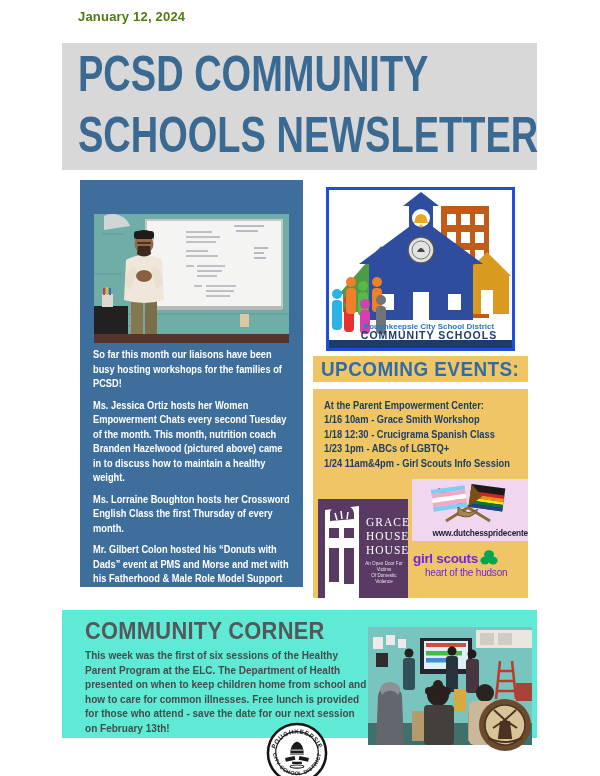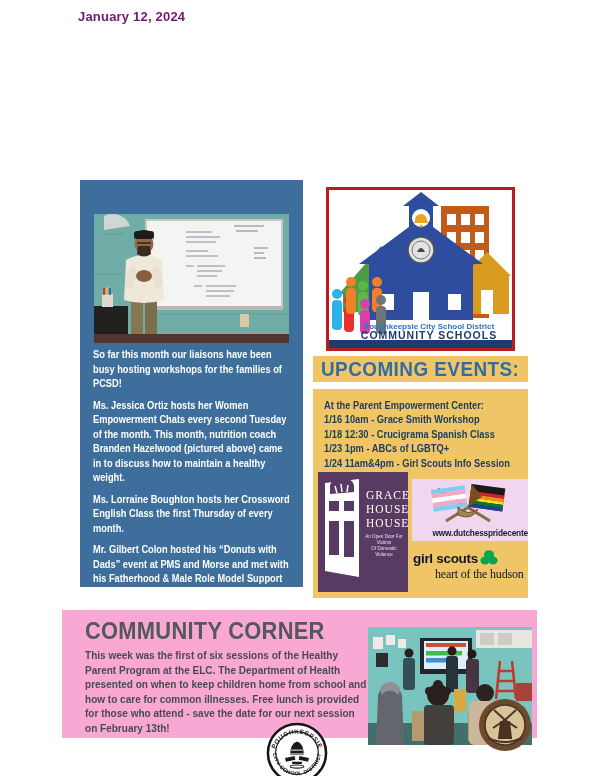--- a/index.html
+++ b/index.html
@@ -1,21 +1,21 @@
 <!DOCTYPE html>
 <html><head>
 <meta charset="utf-8">
 <style>
   html,body{margin:0;padding:0;background:#fff;}
   .page{position:relative;width:600px;height:776px;background:#ffffff;overflow:hidden;
         font-family:"Liberation Sans",sans-serif;}
 
   
   .meta{position:absolute;left:78px;top:8px;font-size:13px;font-weight:bold;
-        color:#701a75;line-height:18px;letter-spacing:.2px;}
+        color:#4d7c0f;line-height:18px;letter-spacing:.2px;}
   .meta .url{font-weight:bold;}
 
   
   .title-band{position:absolute;left:62px;top:43px;width:475px;height:127px;background:#d8d8d8;}
   .title{position:absolute;left:16px;top:1px;font-weight:bold;font-size:50px;line-height:61px;
          color:#3a6a92;transform:scaleX(.76);transform-origin:0 0;white-space:nowrap;}
 
   
   .pill{position:absolute;left:95px;top:182px;width:177px;height:37px;background:#45494e;
         border-radius:19px;z-index:4;display:flex;align-items:center;justify-content:center;}
@@ -25,70 +25,76 @@
               letter-spacing:.5px;white-space:nowrap;}
 
   .blue-box{position:absolute;left:80px;top:180px;width:223px;height:407px;background:#3d6e9c;overflow:hidden;}
   .photo1{position:absolute;left:14px;top:34px;width:195px;height:129px;}
   .blue-text{position:absolute;left:13px;top:167px;width:242px;transform:scaleX(.82);
              transform-origin:0 0;color:#ffffff;font-size:11.3px;font-weight:bold;line-height:14.5px;}
   .blue-text p{margin:0 0 7px 0;}
 
   
   .logo-box{position:absolute;left:326px;top:187px;width:189px;height:164px;background:#fff;
-            border:3px solid #b91c1c;box-sizing:border-box;overflow:hidden;}
+            border:3px solid #1d4ed8;box-sizing:border-box;overflow:hidden;}
   .logo-bar{position:absolute;left:0;bottom:0;width:100%;height:8px;background:#1d3c6e;}
 
   
   .events-bar{position:absolute;left:313px;top:356px;width:215px;height:26px;background:#f0c566;
               display:flex;align-items:center;justify-content:center;}
   .events-bar span{font-size:21px;font-weight:bold;color:#2e6da8;transform:scaleX(.9);
                    letter-spacing:.5px;white-space:nowrap;}
   .events-box{position:absolute;left:313px;top:389px;width:215px;height:209px;background:#f0c566;overflow:hidden;}
   .events-text{position:absolute;left:11px;top:9px;width:255px;transform:scaleX(.81);
                transform-origin:0 0;font-size:11.5px;font-weight:bold;color:#1d3f63;line-height:14.4px;}
   .events-text div{white-space:nowrap;}
 
-  .grace{position:absolute;left:5px;top:83px;width:90px;height:120px;background:#593a62;}
+  .grace{position:absolute;left:5px;top:110px;width:90px;height:120px;background:#593a62;}
   .grace .door{position:absolute;left:1px;top:5px;width:46px;height:102px;}
   .grace-name{position:absolute;left:48px;top:16px;color:#fff;font-family:"Liberation Serif",serif;
               font-size:11.5px;line-height:14px;letter-spacing:1px;}
   .grace-tag{position:absolute;left:44px;top:62px;width:44px;color:#e9ddee;font-size:4.6px;
              line-height:6px;text-align:center;}
 
   .pride{position:absolute;left:99px;top:90px;width:112px;height:62px;background:#f0d7ef;padding-left:42px;}
   .pride .flags{position:absolute;left:12px;top:2px;width:88px;height:44px;}
   .pride-url{position:absolute;left:0;bottom:3px;width:100%;text-align:center;font-size:8.3px;
              font-weight:bold;color:#1c1c2e;letter-spacing:-.2px;}
 
-  .girlscouts{position:absolute;left:100px;top:161px;width:112px;height:40px;color:#0f172a;}
+  .girlscouts{position:absolute;left:100px;top:161px;width:112px;height:40px;color:#6d28d9;}
   .gs-row{display:flex;align-items:center;gap:2px;}
   .gs-name{font-size:13.5px;font-weight:bold;letter-spacing:-.3px;}
-  .gs-region{font-size:12px;margin-left:22px;margin-top:1px;letter-spacing:-.2px;font-family:Liberation Serif, serif;}
-
-  
-  .corner{position:absolute;left:62px;top:610px;width:475px;height:128px;background:#f9a8d4;}
+  .gs-region{font-size:10px;margin-left:12px;margin-top:1px;letter-spacing:-.2px;}
+
+  
+  .corner{position:absolute;left:62px;top:610px;width:475px;height:128px;background:#5eead4;}
   .corner-heading{position:absolute;left:23px;top:8px;margin:0;font-size:23px;font-weight:bold;
            color:#54585b;transform:scaleX(.95);transform-origin:0 0;letter-spacing:.3px;white-space:nowrap;}
   .corner-body{position:absolute;left:23px;top:38px;width:332px;transform:scaleX(.85);
                transform-origin:0 0;font-size:11.8px;font-weight:bold;color:#474b4e;line-height:14.5px;}
   .photo2{position:absolute;left:368px;top:627px;width:164px;height:118px;}
 
   .sepia-seal{position:absolute;left:478px;top:698px;width:54px;height:54px;z-index:5;}
   .bw-seal{position:absolute;left:266px;top:722px;width:62px;height:62px;z-index:6;}
 </style>
 </head>
 <body>
 
 <div class="page">
 
   <div class="meta">
     <div>January 12, 2024</div>
   </div>
 
+  <div class="title-band">
+    <div class="title">
+      <div>PCSD COMMUNITY</div>
+      <div>SCHOOLS NEWSLETTER</div>
+    </div>
+  </div>
 
 
   <div class="blue-box">
     <svg class="photo1" viewBox="0 0 195 129">
       <rect width="195" height="129" fill="#6fada6"></rect>
       <g stroke="#629b94" stroke-width="1">
         <line x1="0" y1="100" x2="195" y2="100"></line>
           <line x1="0" y1="112" x2="60" y2="112"></line>
         <line x1="8" y1="20" x2="30" y2="20"></line>
           <line x1="0" y1="60" x2="28" y2="60"></line>

